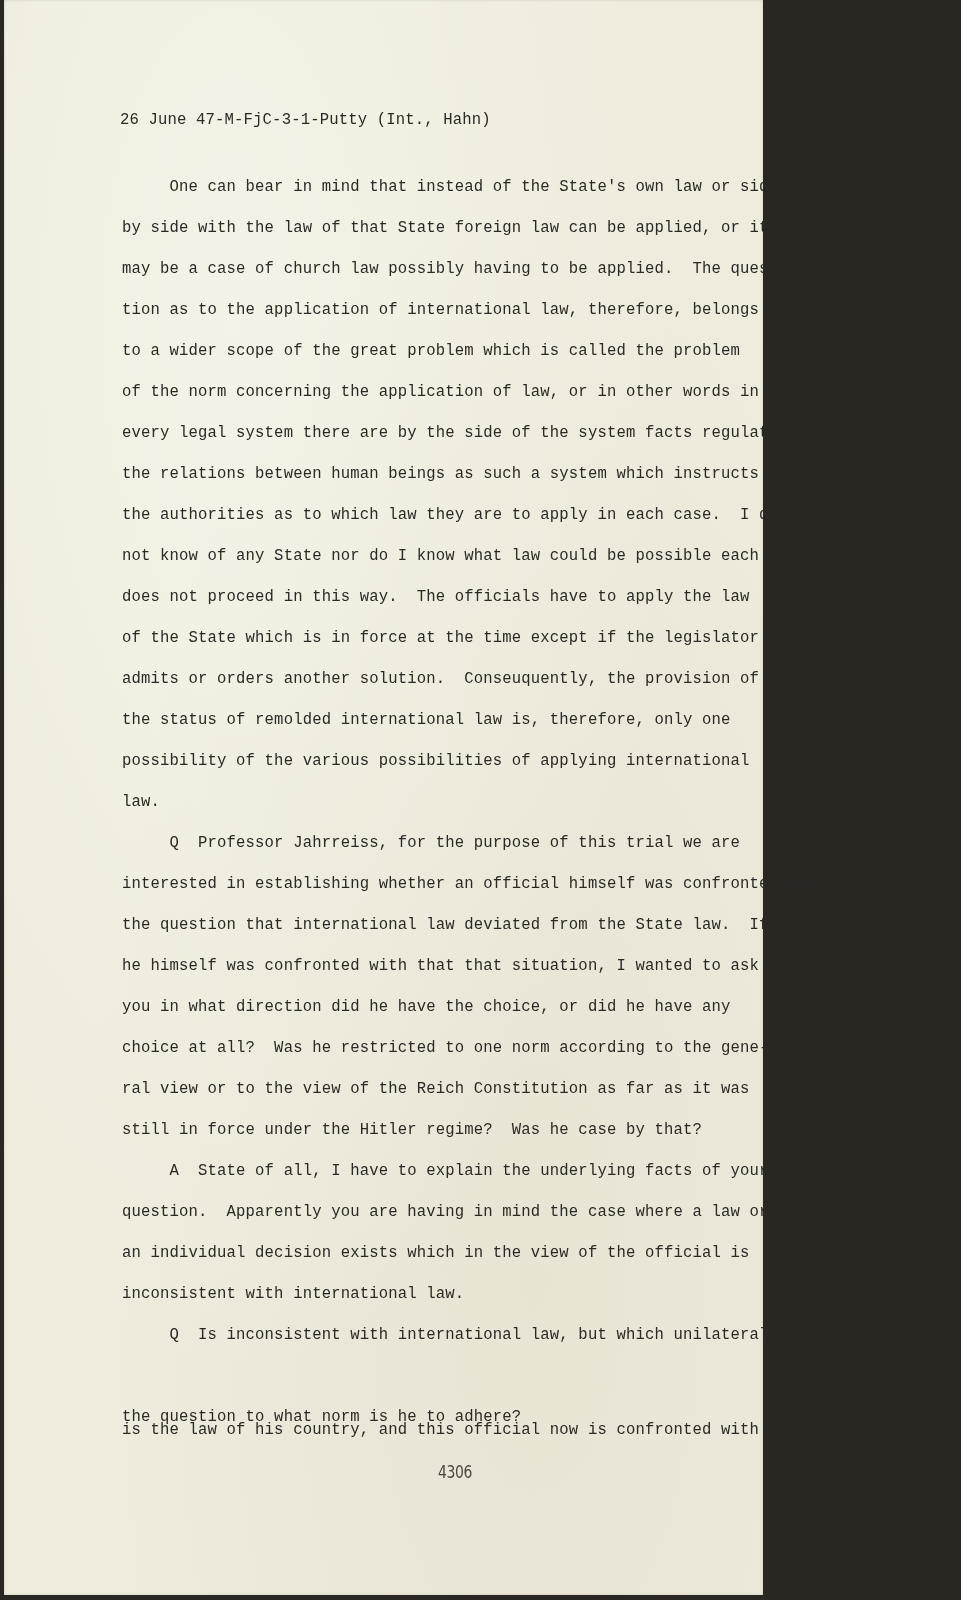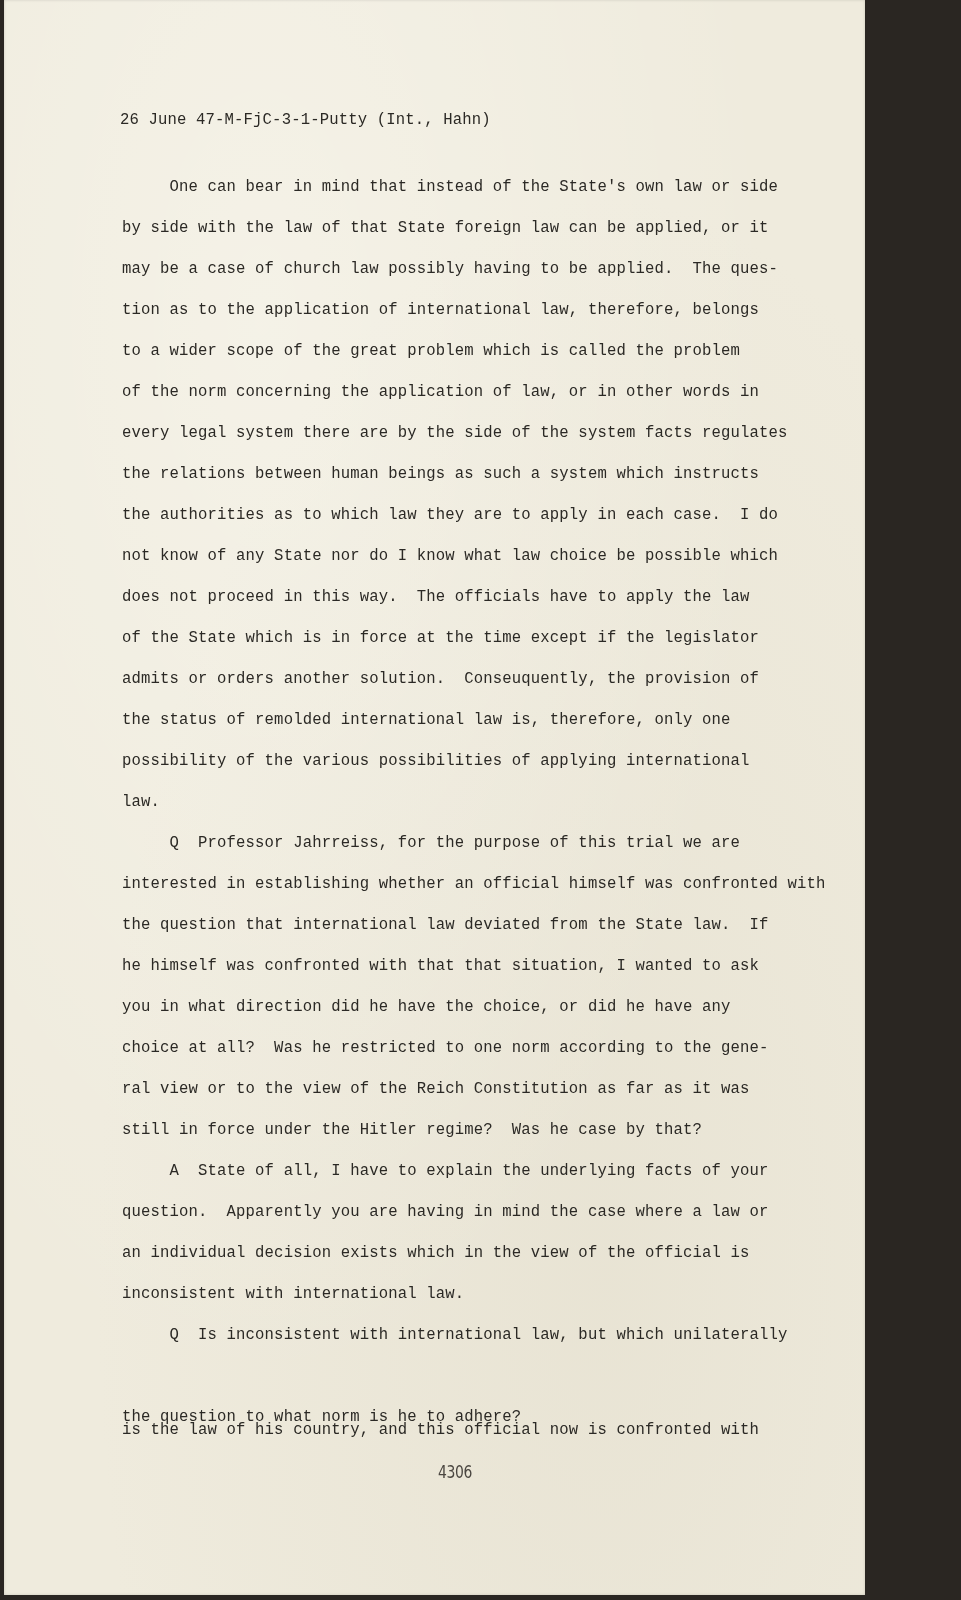--- a/index.html
+++ b/index.html
@@ -7,21 +7,21 @@
       padding: 0;
       width: 961px;
       height: 1600px;
       background: #2a2622;
       overflow: hidden;
     }
     .page {
       position: absolute;
       left: 4px;
       top: 0;
-      width: 861px;
+      width: 759px;
       height: 1595px;
       background: #efebdd;
       background-image:
         radial-gradient(ellipse at 30% 20%, rgba(255,255,250,0.35), rgba(0,0,0,0) 60%),
         radial-gradient(ellipse at 70% 80%, rgba(220,214,195,0.35), rgba(0,0,0,0) 60%);
       box-shadow: inset 0 0 3px rgba(0,0,0,0.15);
       text-align: center;
     }
     .typed {
       font-family: "Liberation Mono", "DejaVu Sans Mono", monospace;
@@ -69,21 +69,21 @@
   <div id="body-text">
     <div class="typed body-line" style="top:180px">     One can bear in mind that instead of the State's own law or side</div>
     <div class="typed body-line" style="top:221px">by side with the law of that State foreign law can be applied, or it</div>
     <div class="typed body-line" style="top:262px">may be a case of church law possibly having to be applied.  The ques-</div>
     <div class="typed body-line" style="top:303px">tion as to the application of international law, therefore, belongs</div>
     <div class="typed body-line" style="top:344px">to a wider scope of the great problem which is called the problem</div>
     <div class="typed body-line" style="top:385px">of the norm concerning the application of law, or in other words in</div>
     <div class="typed body-line" style="top:426px">every legal system there are by the side of the system facts regulates</div>
     <div class="typed body-line" style="top:467px">the relations between human beings as such a system which instructs</div>
     <div class="typed body-line" style="top:508px">the authorities as to which law they are to apply in each case.  I do</div>
-    <div class="typed body-line" style="top:549px">not know of any State nor do I know what law choice be possible which</div>
+    <div class="typed body-line" style="top:549px">not know of any State nor do I know what law could be possible each</div>
     <div class="typed body-line" style="top:590px">does not proceed in this way.  The officials have to apply the law</div>
     <div class="typed body-line" style="top:631px">of the State which is in force at the time except if the legislator</div>
     <div class="typed body-line" style="top:672px">admits or orders another solution.  Conseuquently, the provision of</div>
     <div class="typed body-line" style="top:713px">the status of remolded international law is, therefore, only one</div>
     <div class="typed body-line" style="top:754px">possibility of the various possibilities of applying international</div>
     <div class="typed body-line" style="top:795px">law.</div>
     <div class="typed body-line" style="top:836px">     Q  Professor Jahrreiss, for the purpose of this trial we are</div>
     <div class="typed body-line" style="top:877px">interested in establishing whether an official himself was confronted with</div>
     <div class="typed body-line" style="top:918px">the question that international law deviated from the State law.  If</div>
     <div class="typed body-line" style="top:959px">he himself was confronted with that that situation, I wanted to ask</div>

